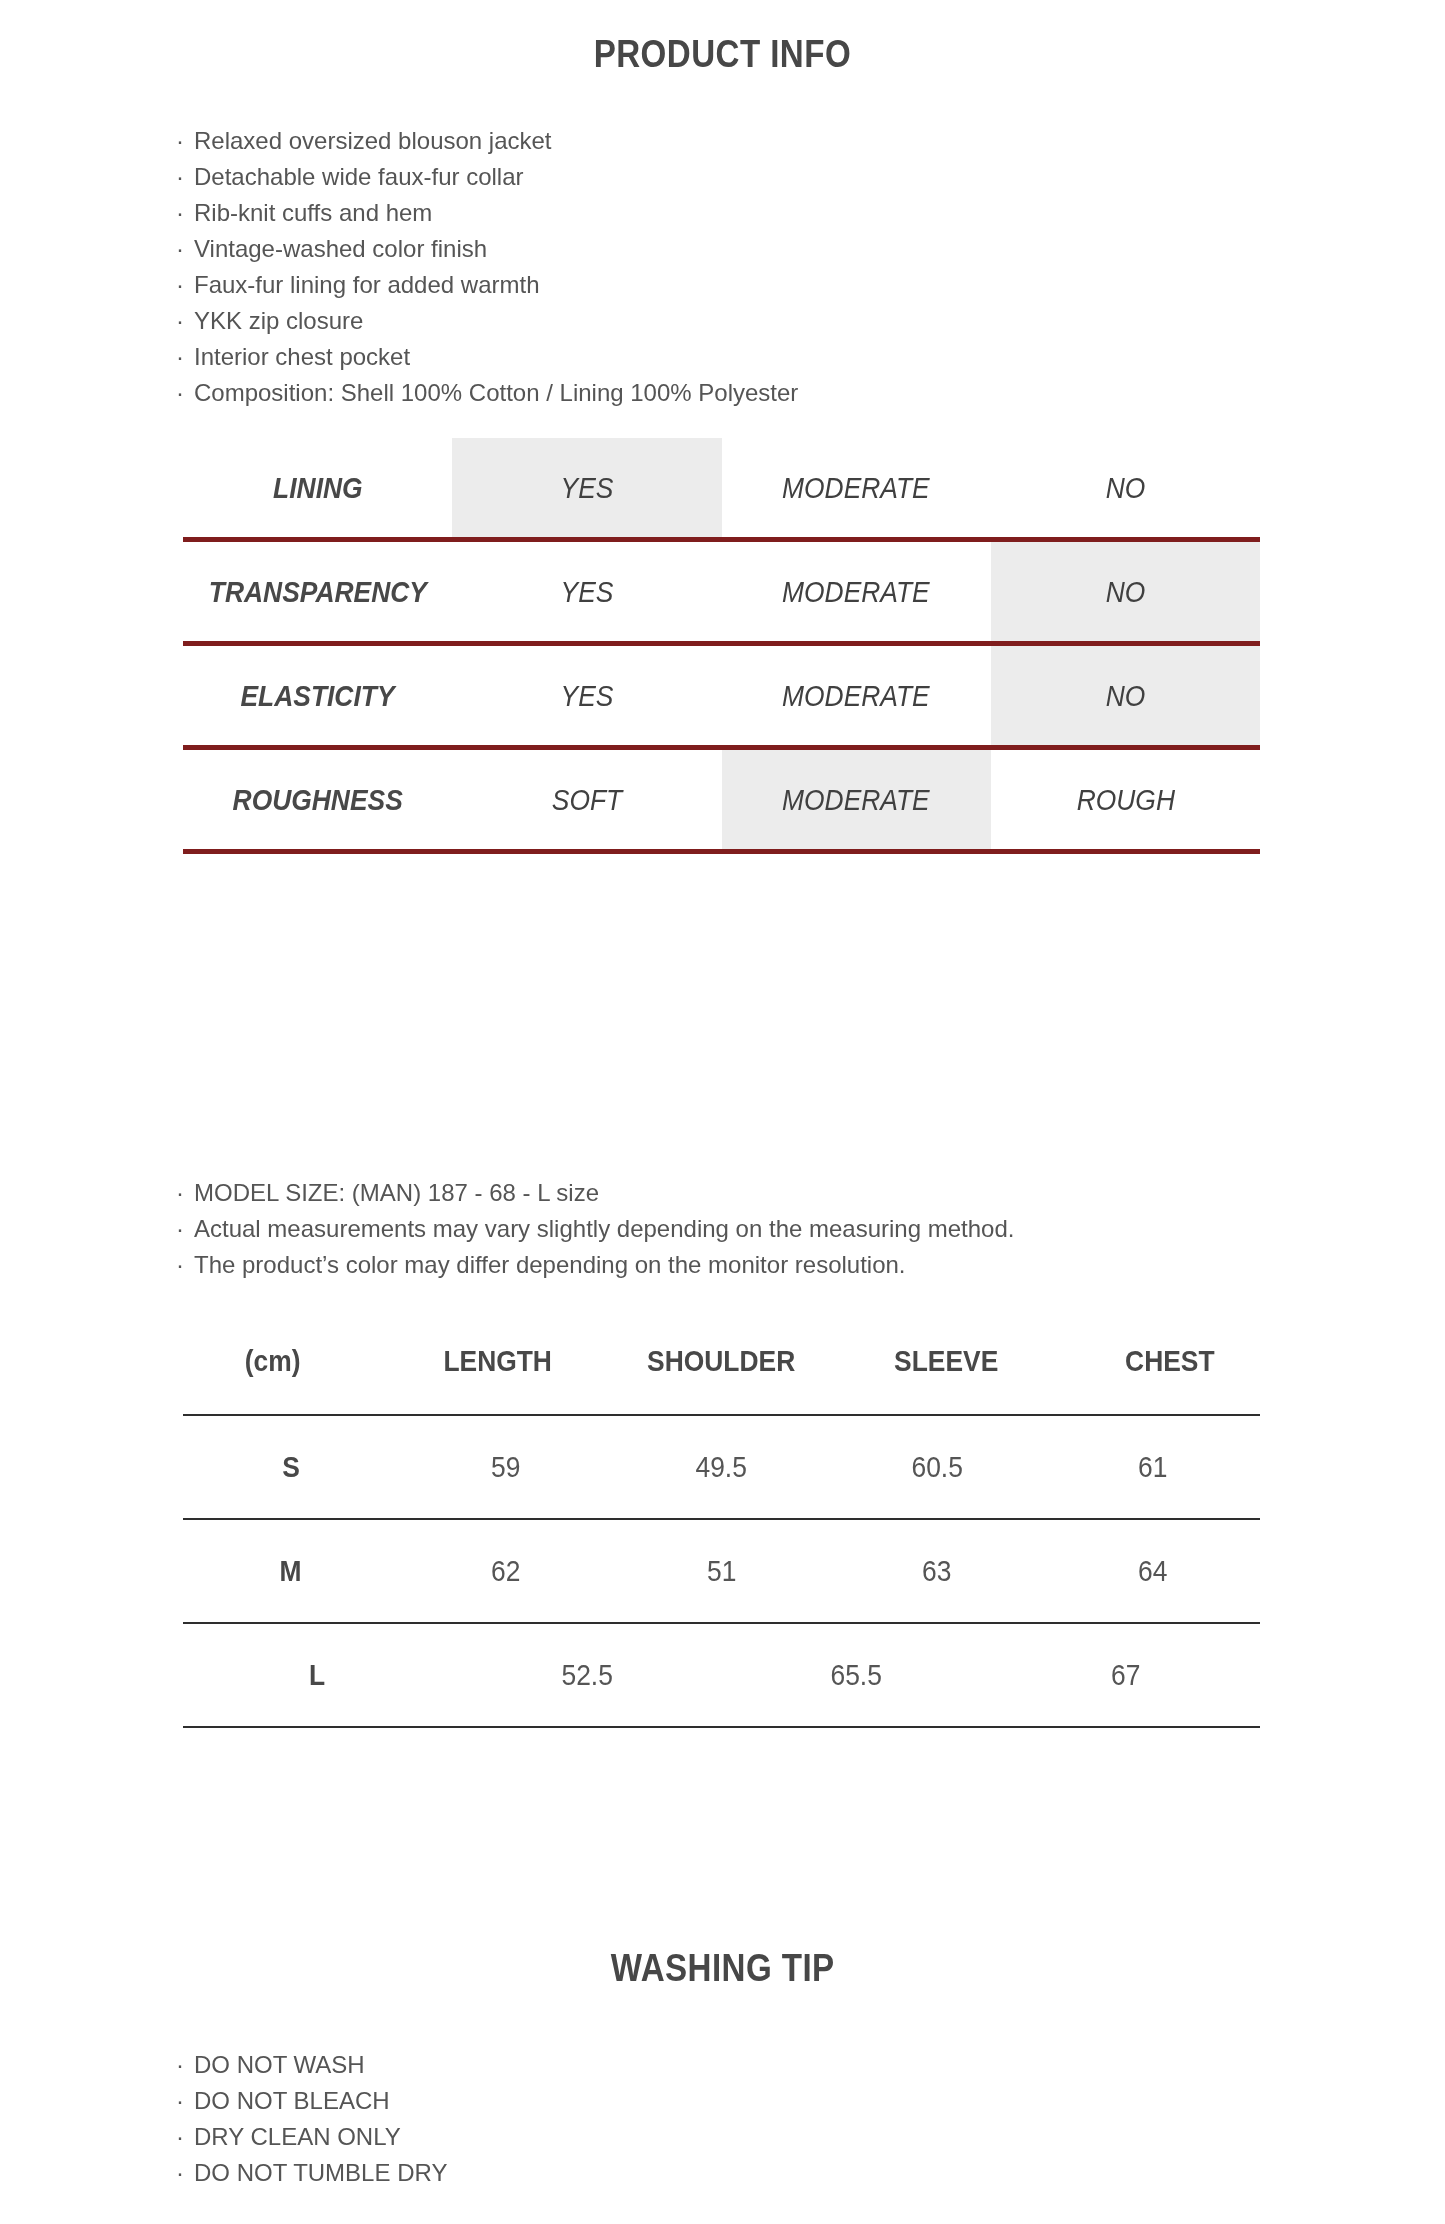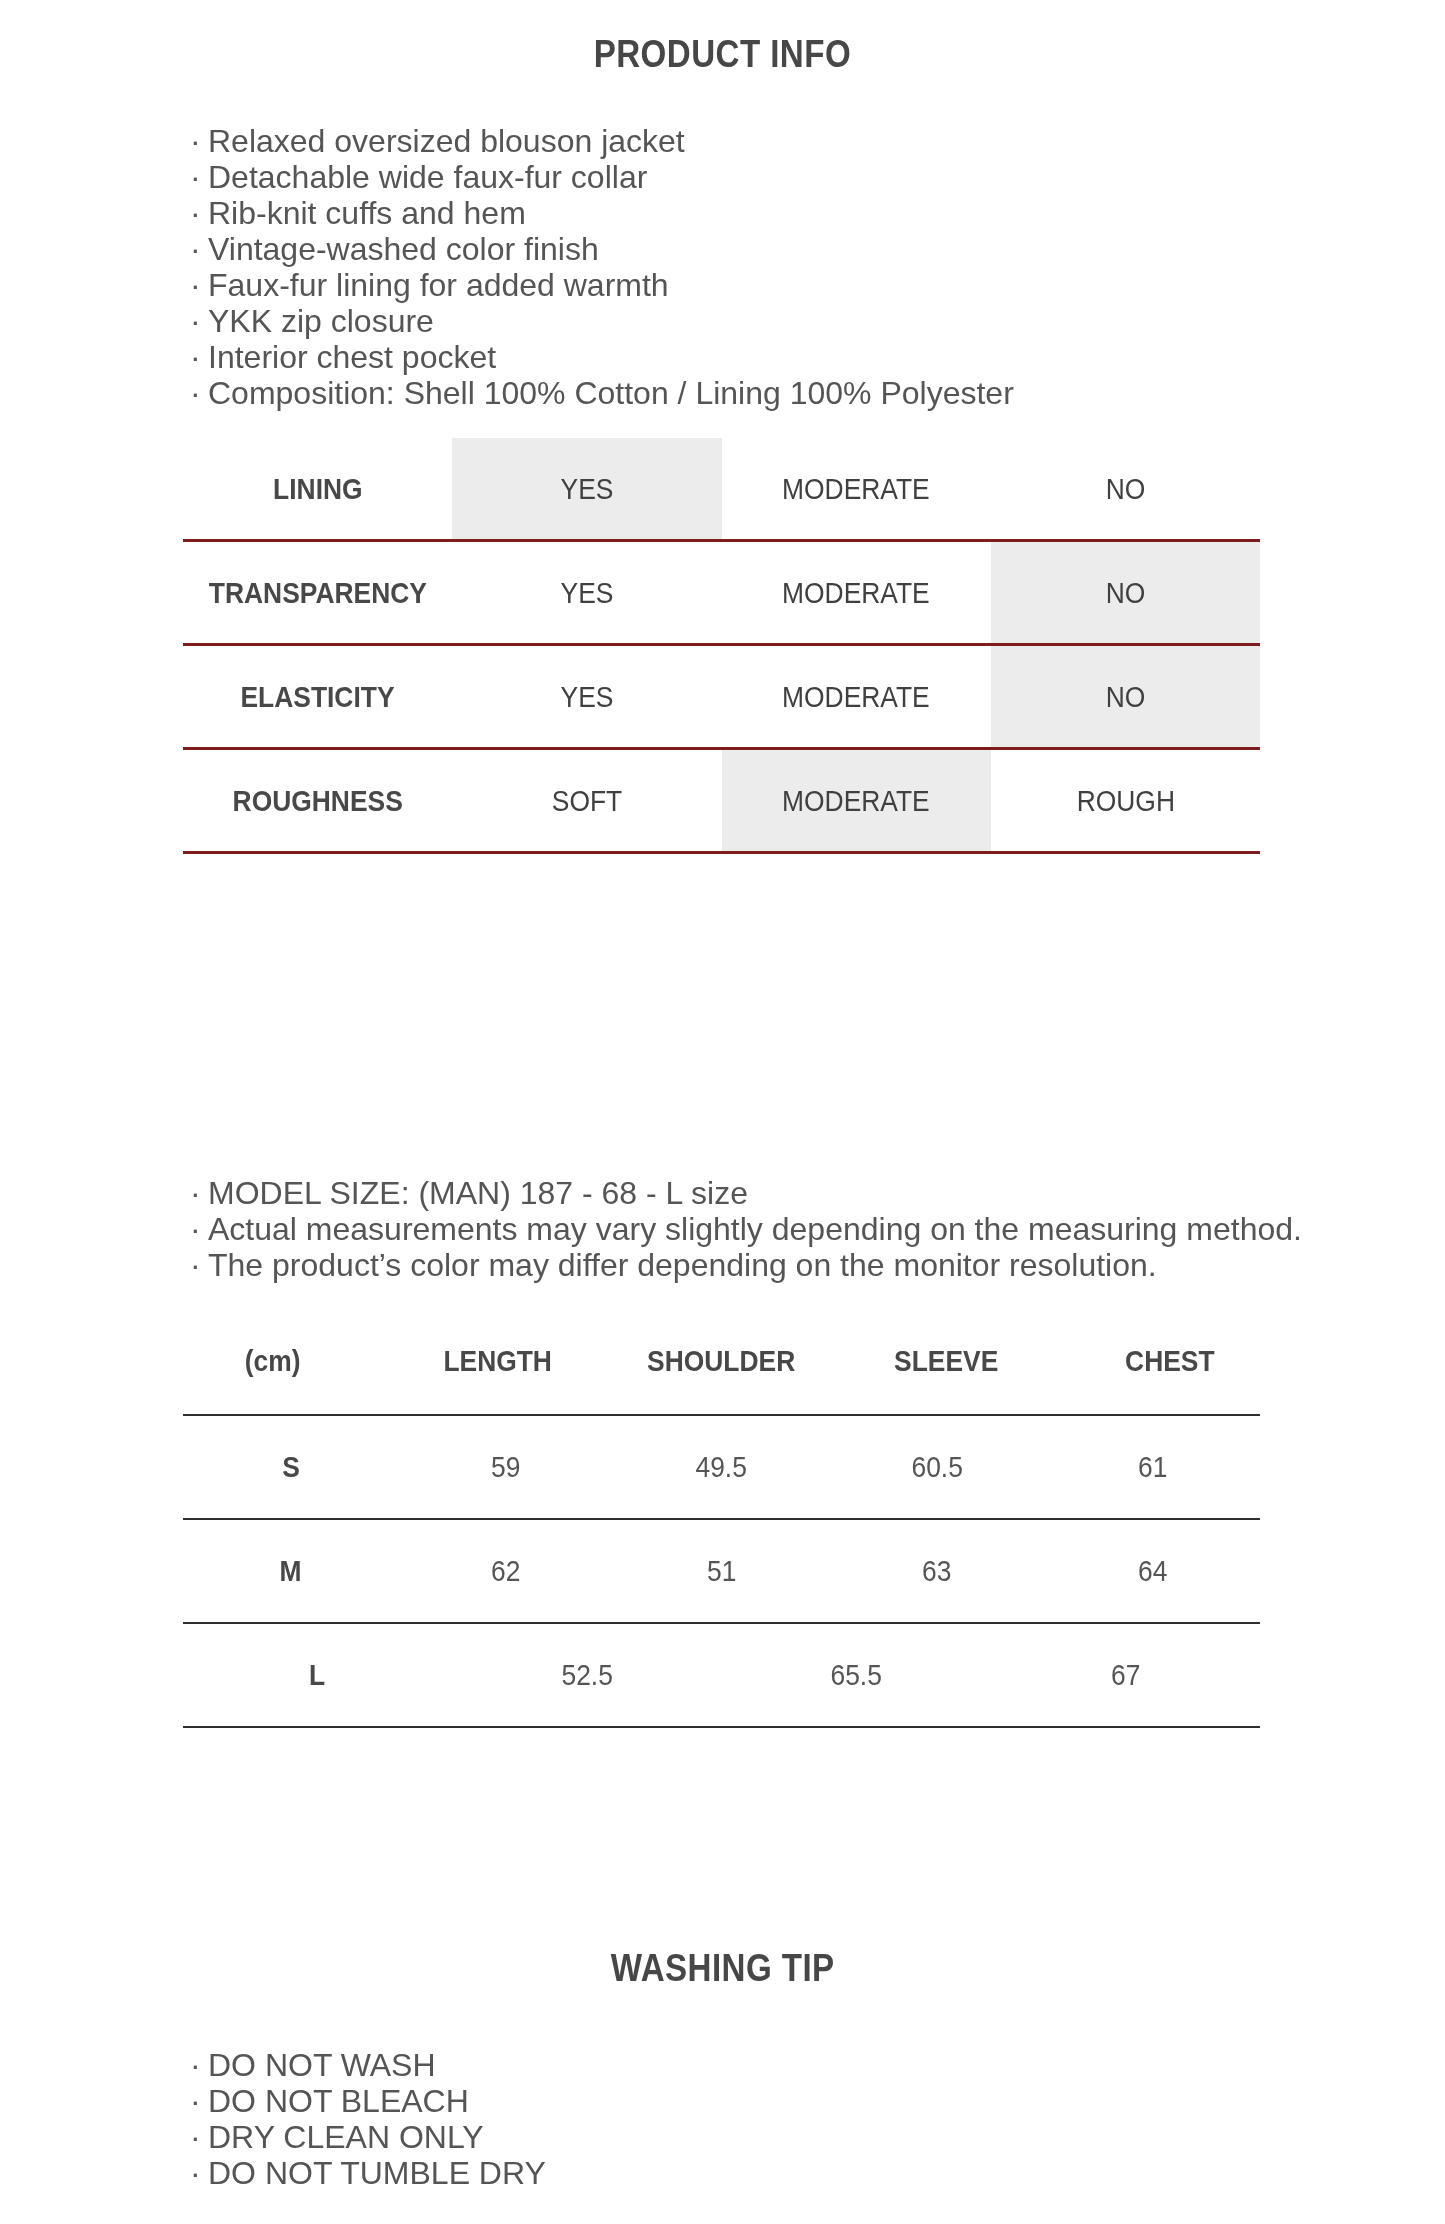--- a/index.html
+++ b/index.html
@@ -27,42 +27,43 @@
   .section-title .cond-title {
     display: inline-block;
     transform: scaleX(0.85);
     transform-origin: center center;
     letter-spacing: 0.5px;
     white-space: nowrap;
   }
   
   .bullets {
     position: absolute;
-    left: 190px;
-    font-size: 32px;
+    left: 176px;
+    font-size: 24px;
     line-height: 36px;
     color: #555555;
   }
   .bullets .li { white-space: nowrap; }
   .bullets .dot {
     display: inline-block;
     width: 18px;
     color: #555555;
   }
   
   .spec-table {
     position: absolute;
     left: 183px;
     top: 438px;
     width: 1077px;
   }
   .spec-row {
     display: flex;
     height: 104px;
-    border-bottom: 3px solid #7f1d1d;
+    border-bottom: 5px solid #7f1d1d;
+    font-style: italic;
   }
   .spec-cell {
     flex: 1 1 25%;
     display: flex;
     align-items: center;
     justify-content: center;
     font-size: 30px;
     color: #404040;
   }
   .spec-cell.label {

